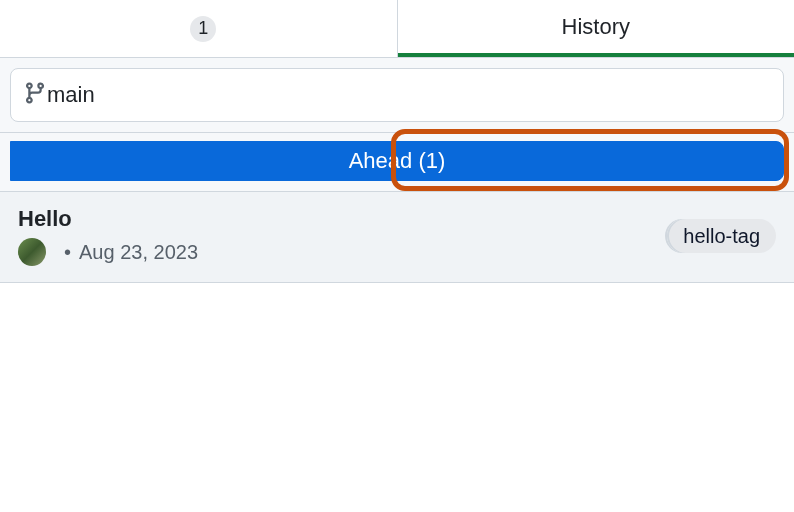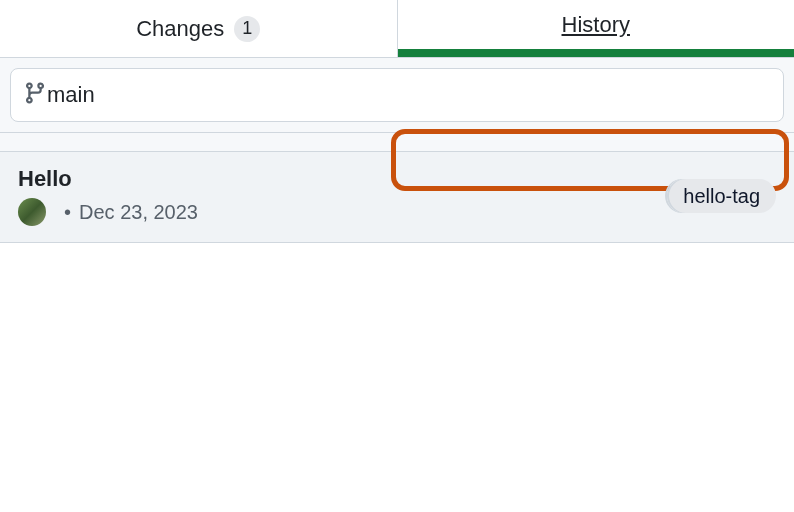--- a/index.html
+++ b/index.html
@@ -20,21 +20,21 @@
       flex: 1;
       display: flex;
       align-items: center;
       justify-content: center;
       font-size: 22px;
       color: #1f2328;
       border-right: 1px solid #d0d7de;
       cursor: pointer;
     }
     .tab:last-child { border-right: none; }
-    .tab.active { border-bottom: 8px solid #15803d; text-decoration: underline; }
+    .tab.active { border-bottom: 4px solid #15803d; }
     .badge-count {
       display: inline-flex;
       align-items: center;
       justify-content: center;
       min-width: 26px;
       height: 26px;
       border-radius: 13px;
       background: #e6e8eb;
       color: #1f2328;
       font-size: 18px;
@@ -139,50 +139,52 @@
     .tag-badge-wrap {
       position: relative;
     }
     .segment-wrap { position: relative; }
   </style>
 </head>
 <body>
 
 <div class="tabs">
   <div class="tab">
-    <span>Changes</span>
     <span class="badge-count">1</span>
   </div>
   <div class="tab active">
     <span>History</span>
   </div>
 </div>
 
 <div class="branch-bar">
   <div class="branch-input">
     <span>
       <svg width="24" height="24" viewBox="0 0 16 16" fill="#57606a">
         <path d="M9.5 3.25a2.25 2.25 0 1 1 3 2.122V6A2.5 2.5 0 0 1 10 8.5H6a1 1 0 0 0-1 1v1.128a2.251 2.251 0 1 1-1.5 0V5.372a2.25 2.25 0 1 1 1.5 0v1.836A2.493 2.493 0 0 1 6 7h4a1 1 0 0 0 1-1v-.628A2.25 2.25 0 0 1 9.5 3.25Zm-6 0a.75.75 0 1 0 1.5 0 .75.75 0 0 0-1.5 0Zm8.25-.75a.75.75 0 1 0 0 1.5.75.75 0 0 0 0-1.5ZM4.25 12a.75.75 0 1 0 0 1.5.75.75 0 0 0 0-1.5Z"></path>
       </svg>
     </span>
     <input type="text" value="main" style="">
   </div>
 </div>
 
 <div class="segment-wrap">
   <div class="segment-row">
+    <div class="segment right">
+      <span>Ahead (1)</span>
+    </div>
   </div>
   <div class="highlight-box" style="left:391px; top:-4px; width:398px; height:62px;"></div>
 </div>
 
 <div class="commit-item">
   <div class="commit-left">
     <div class="commit-title">Hello</div>
     <div class="commit-meta">
       <div class="avatar"></div>
       <span class="meta-sep">•</span>
-      <span>Dec 23, 2023</span>
+      <span>Aug 23, 2023</span>
     </div>
   </div>
   <div class="tag-badge-wrap">
     <span class="tag-badge">hello-tag</span>
   </div>
 </div>
 
 </body></html>

